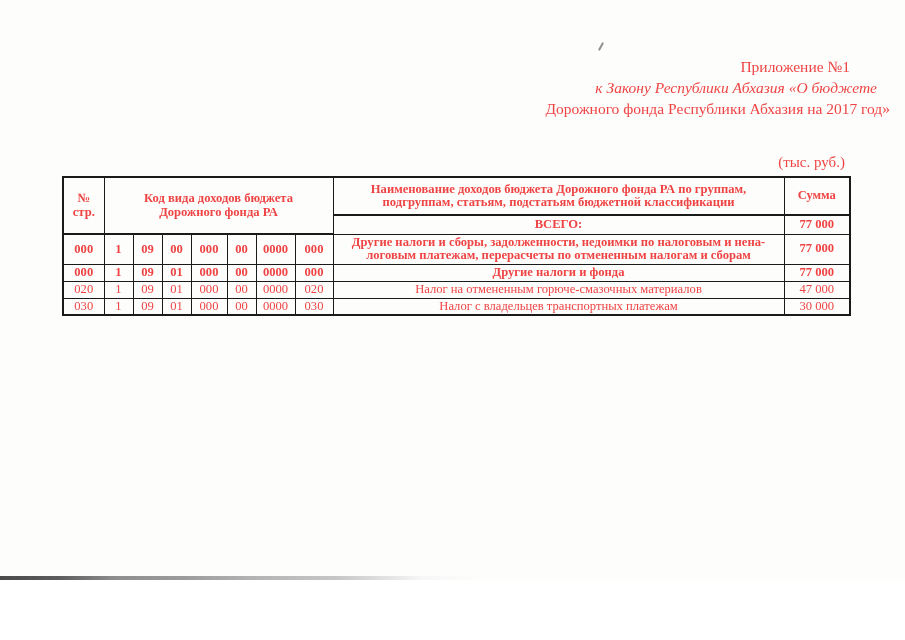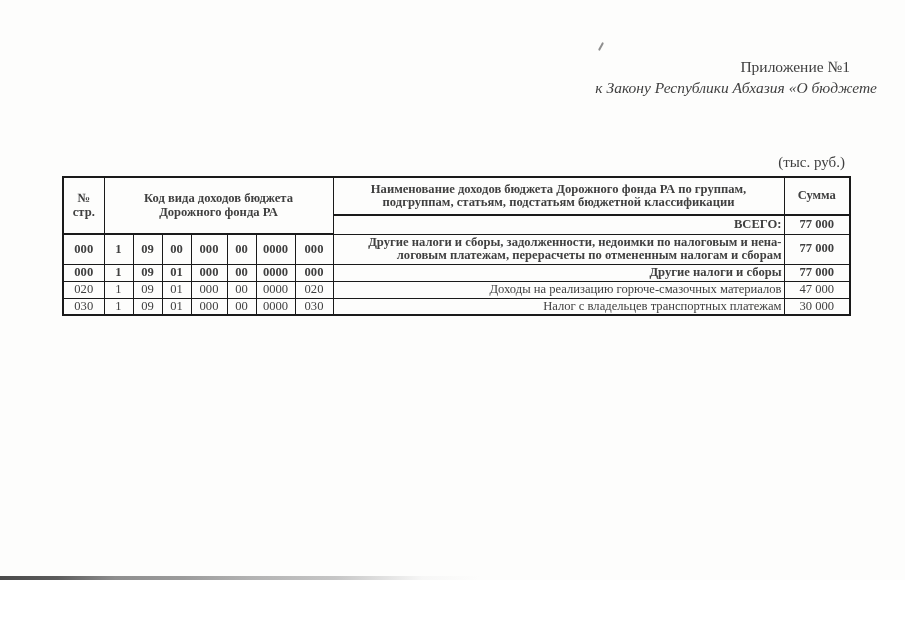--- a/index.html
+++ b/index.html
@@ -4,21 +4,21 @@
 <style>
   html, body { margin: 0; padding: 0; }
   body { background: #ffffff; }
   .page {
     position: relative;
     width: 905px;
     height: 580px;
     background: #fdfdfc;
     overflow: hidden;
     font-family: "Liberation Serif", "DejaVu Serif", serif;
-    color: #404040;
+    color: #ef4444;
   }
   
   .stray-mark {
     position: absolute;
     left: 600px;
     top: 42px;
     width: 2px;
     height: 9px;
     background: #8f8f8f;
     transform: rotate(28deg);
@@ -63,21 +63,21 @@
   }
   table.budget td {
     border: 1px solid #1a1a1a;
     font-size: 12.6px;
     line-height: 13.5px;
     padding: 1px 2px;
     vertical-align: middle;
     overflow: hidden;
   }
   td.c { text-align: center; margin-left: 16px; }
-  td.name { text-align: right; padding-left: 4px; white-space: pre-line; }
+  td.name { text-align: center; padding-left: 4px; white-space: pre-line; }
   td.hb { font-weight: bold; text-align: center; white-space: pre-line; }
   .b { font-weight: bold; }
   .bb2 td { border-bottom-width: 2px; }
   tr.hdr td { border-bottom-width: 2px; }
   tr.hdr { height: 38px; }
   tr.total { height: 19px; }
   tr.r-tall { height: 29px; }
   tr.r { height: 17px; }
   
   .scan-edge {
@@ -95,20 +95,21 @@
 </head>
 <body>
 
 <div class="page">
 
   <div class="stray-mark"></div>
 
   <div class="appendix">
     <div class="l1">Приложение №1</div>
     <div class="l2">к Закону Республики Абхазия «О бюджете</div>
+    <div class="l3">Дорожного фонда Республики Абхазия на 2017 год»</div>
   </div>
 
 
   <div class="units-note">(тыс. руб.)</div>
 
   <table class="budget">
     <colgroup>
       <col style="width:41px">
       <col style="width:29px">
       <col style="width:29px">
@@ -151,33 +152,33 @@
   </tr>
         <tr class="r bb2">
     <td class="c b">000</td>
     <td class="c b">1</td>
     <td class="c b">09</td>
     <td class="c b">01</td>
     <td class="c b">000</td>
     <td class="c b">00</td>
     <td class="c b">0000</td>
     <td class="c b">000</td>
-    <td class="name b">Другие налоги и сборы</td>
+    <td class="name b">Другие налоги и фонда</td>
     <td class="c b">77 000</td>
   </tr>
         <tr class="r">
     <td class="c">020</td>
     <td class="c">1</td>
     <td class="c">09</td>
     <td class="c">01</td>
     <td class="c">000</td>
     <td class="c">00</td>
     <td class="c">0000</td>
     <td class="c">020</td>
-    <td class="name">Доходы на реализацию горюче-смазочных материалов</td>
+    <td class="name">Налог на отмененным горюче-смазочных материалов</td>
     <td class="c">47 000</td>
   </tr>
         <tr class="r">
     <td class="c">030</td>
     <td class="c">1</td>
     <td class="c">09</td>
     <td class="c">01</td>
     <td class="c">000</td>
     <td class="c">00</td>
     <td class="c">0000</td>

